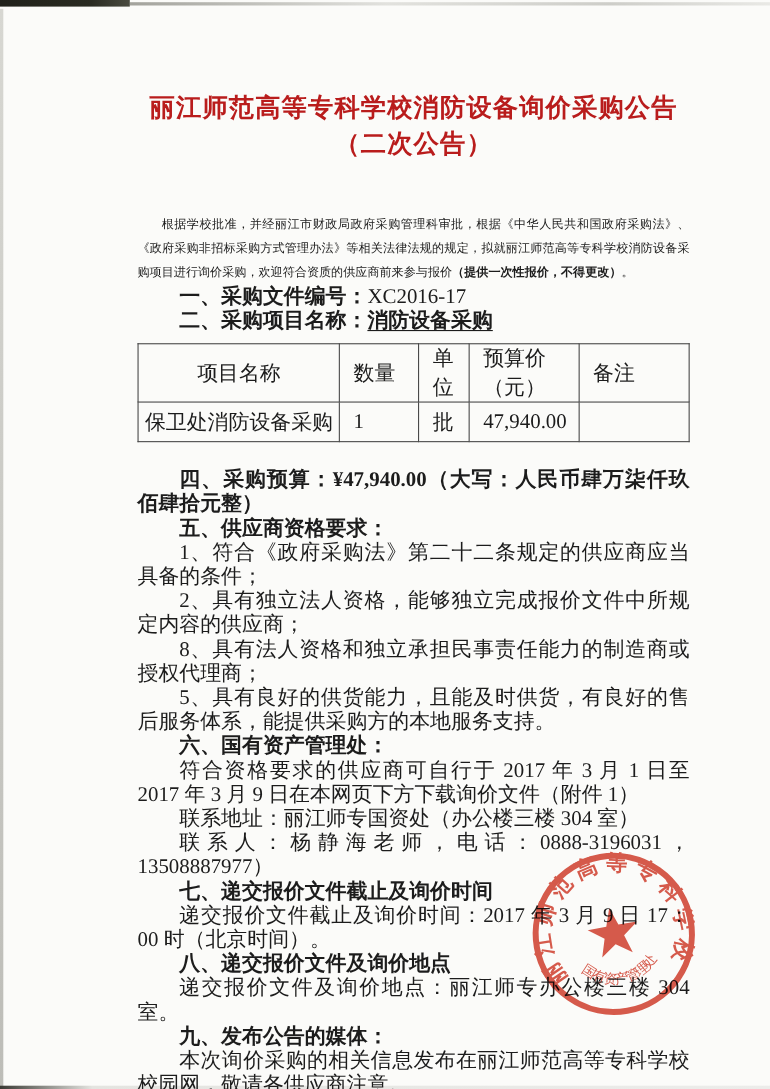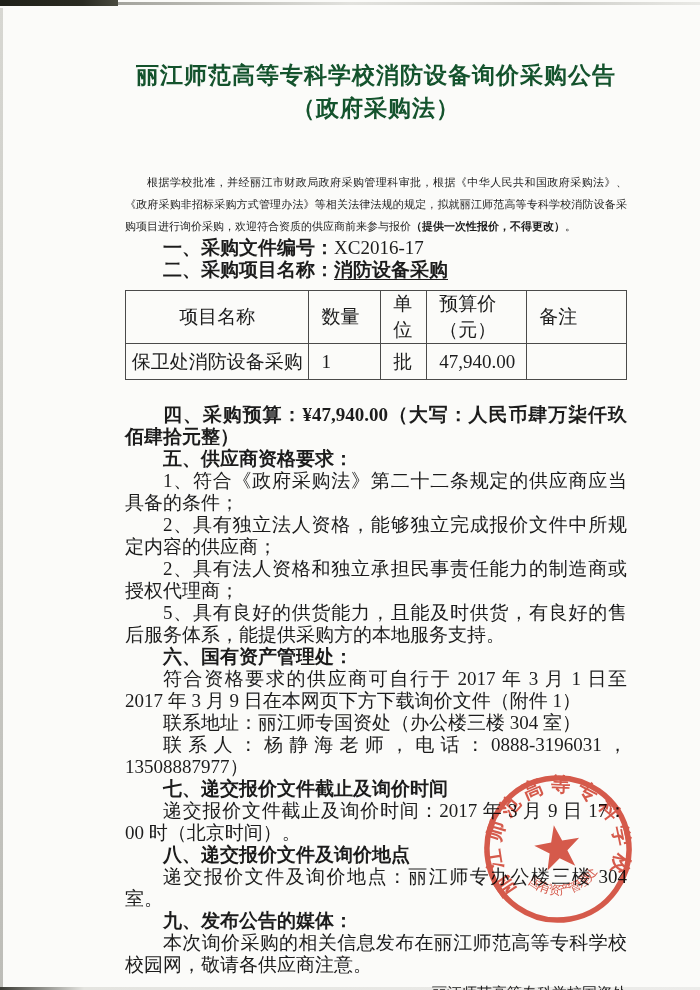--- a/index.html
+++ b/index.html
@@ -14,22 +14,22 @@
   .edge-top-dark { position:absolute; top:0; left:0; width:118px; height:6px;
     background:linear-gradient(90deg,#20211a 0%,#2a2b22 70%,#4a4b40 100%); }
   .edge-top-line { position:absolute; top:2px; left:118px; right:0; height:3px;
     background:linear-gradient(90deg,rgba(90,90,80,.55),rgba(150,150,140,.25) 40%,rgba(120,120,110,.35) 75%,rgba(160,160,150,.2)); }
   .edge-left { position:absolute; top:8px; left:0; width:3px; bottom:0;
     background:linear-gradient(180deg,#d7d7d2,#bdbdb8); }
   .edge-bottom { position:absolute; bottom:0; left:0; right:0; height:3px;
     background:linear-gradient(90deg,#3a3a34 0%, #e4e4e0 12%, #ececea 100%); }
   
   .doc { position:absolute; left:125px; top:0; width:502px; }
-  .title { margin-top:59px; text-align:center; font-weight:bold; font-size:23px;
-    line-height:33px; letter-spacing:1px; color:#14532d; }
+  .title { margin-top:81px; text-align:center; font-weight:bold; font-size:23px;
+    line-height:33px; letter-spacing:1px; color:#b91c1c; }
   .intro { margin-top:46px; font-size:11px; line-height:22px; text-align:justify;
     text-indent:2em; }
   .line { font-size:19px; line-height:22px; text-indent:2em; text-align:justify; }
   .b { font-weight:bold; }
   .u { font-weight:bold; text-decoration:underline; text-underline-offset:3px; }
   table.purchase { width:100%; border-collapse:collapse; margin-top:9px; margin-bottom:3px;
     font-size:19px; }
   table.purchase th, table.purchase td { border:1px solid #4a4a4a; font-weight:normal;
     padding:0 0 0 12px; text-align:left; vertical-align:middle; }
   table.purchase th { height:45px; }
@@ -52,21 +52,21 @@
 
   <div class="edge-top-dark"></div>
   <div class="edge-top-line"></div>
   <div class="edge-left"></div>
   <div class="edge-bottom"></div>
 
   <div class="doc">
 
     <div class="title">
       <div>丽江师范高等专科学校消防设备询价采购公告</div>
-      <div>（政府采购法）</div>
+      <div>（二次公告）</div>
     </div>
 
     <p class="intro"><span>根据学校批准，并经丽江市财政局政府采购管理科审批，根据《中华人民共和国政府采购法》、《政府采购非招标采购方式管理办法》等相关法律法规的规定，拟就丽江师范高等专科学校消防设备采购项目进行询价采购，欢迎符合资质的供应商前来参与报价</span><span class="b">（提供一次性报价，不得更改）</span><span>。</span></p>
 
     <p class="line"><span class="b">一、采购文件编号：</span><span>XC2016-17</span></p>
 
     <p class="line"><span class="b">二、采购项目名称：</span><span class="u">消防设备采购</span></p>
 
 
     <table class="purchase">
@@ -86,21 +86,21 @@
         <td class="col-note"></td>
       </tr>
     </tbody>
       </table>
 
     <p class="line b sec4">四、采购预算：¥47,940.00（大写：人民币肆万柒仟玖佰肆拾元整）</p>
 
     <p class="line b">五、供应商资格要求：</p>
     <p class="line">1、符合《政府采购法》第二十二条规定的供应商应当具备的条件；</p>
     <p class="line">2、具有独立法人资格，能够独立完成报价文件中所规定内容的供应商；</p>
-    <p class="line">2、具有法人资格和独立承担民事责任能力的制造商或授权代理商；</p>
+    <p class="line">8、具有法人资格和独立承担民事责任能力的制造商或授权代理商；</p>
     <p class="line">5、具有良好的供货能力，且能及时供货，有良好的售后服务体系，能提供采购方的本地服务支持。</p>
 
     <p class="line b">六、国有资产管理处：</p>
     <p class="line">符合资格要求的供应商可自行于 2017 年 3 月 1 日至 2017 年 3 月 9 日在本网页下方下载询价文件（附件 1）</p>
     <p class="line">联系地址：丽江师专国资处（办公楼三楼 304 室）</p>
     <p class="line">联系人：杨静海老师，电话：0888-3196031，13508887977）</p>
 
     <p class="line b">七、递交报价文件截止及询价时间</p>
     <p class="line">递交报价文件截止及询价时间：2017 年 3 月 9 日 17：  00 时（北京时间）。</p>
 

